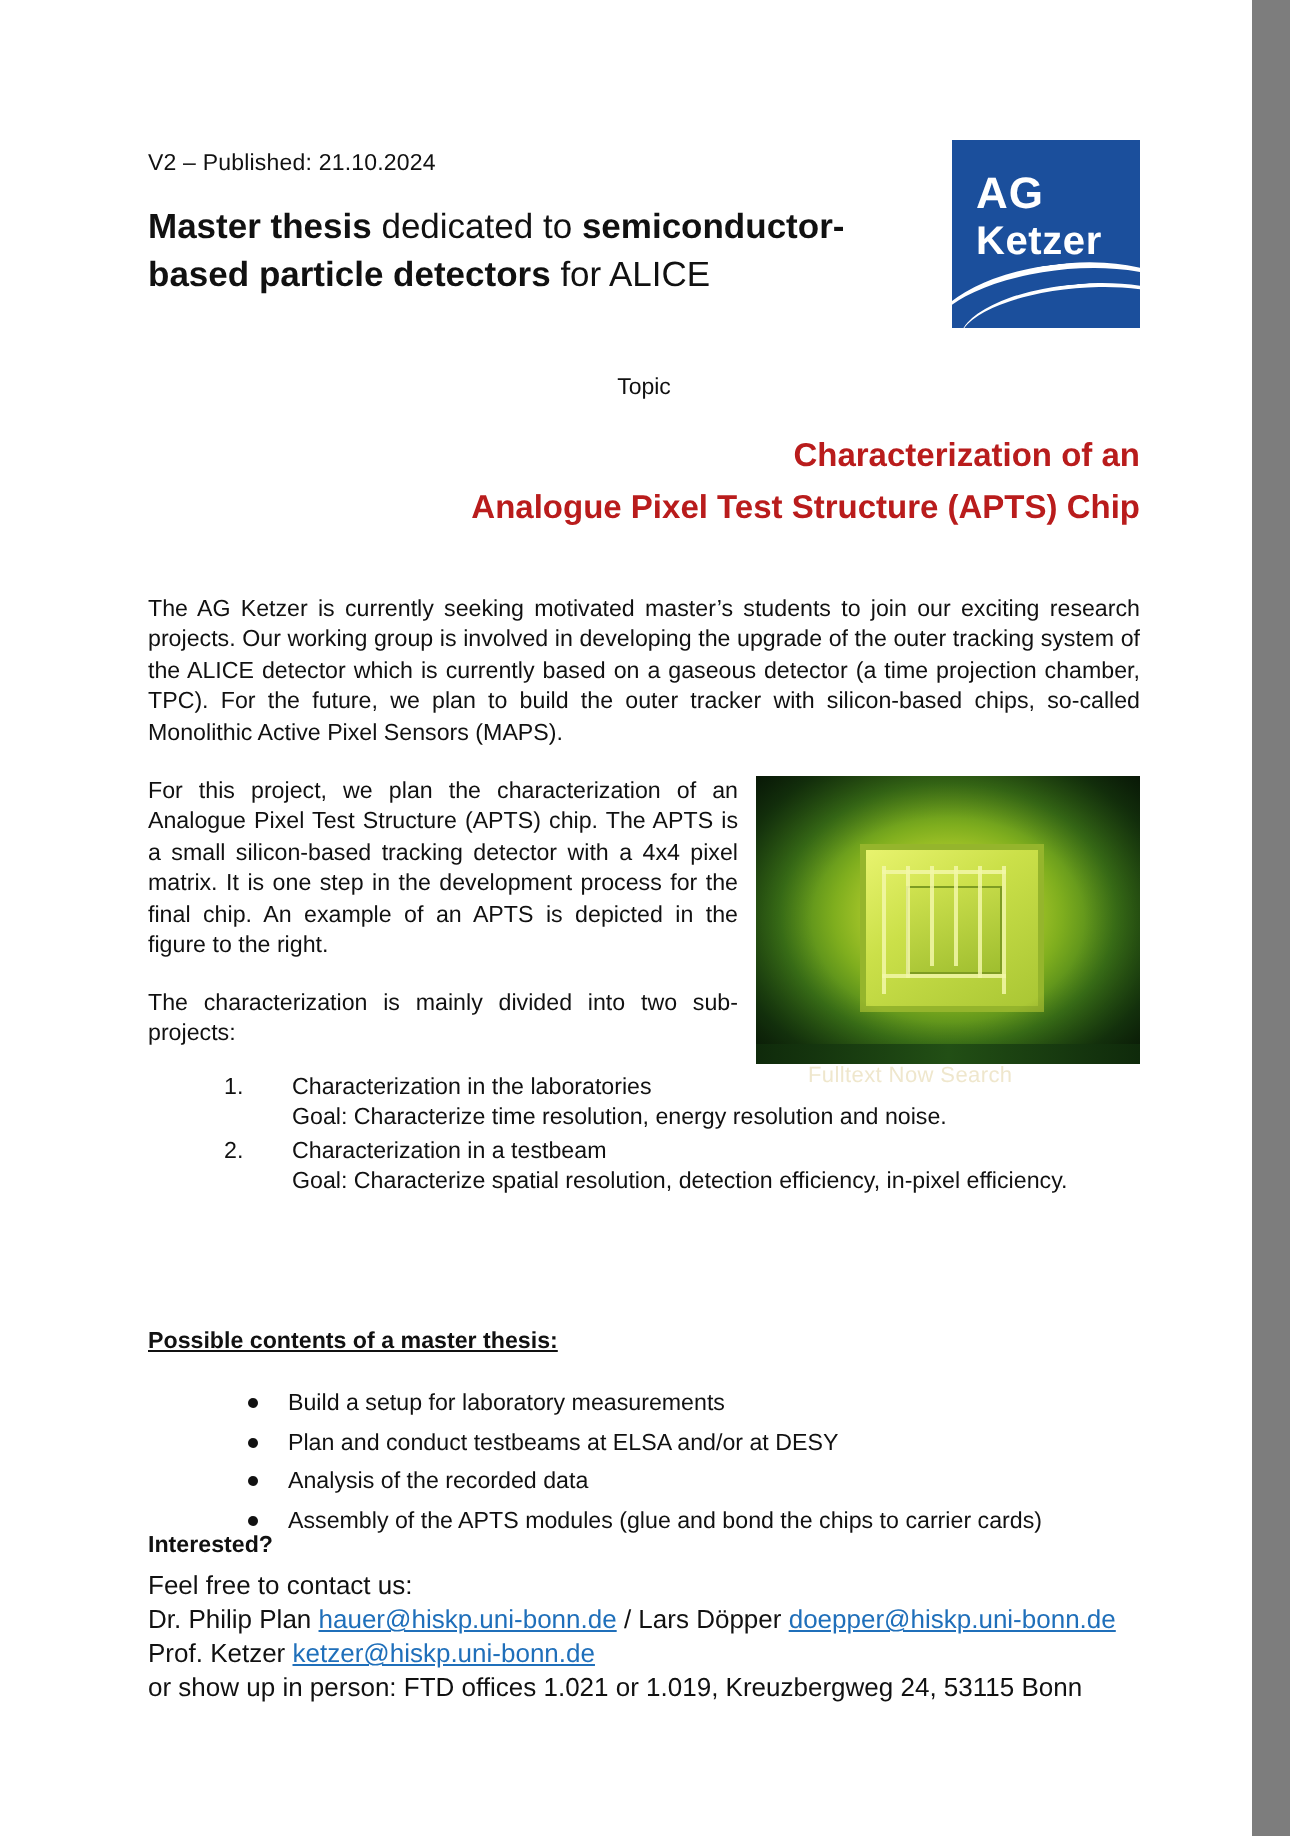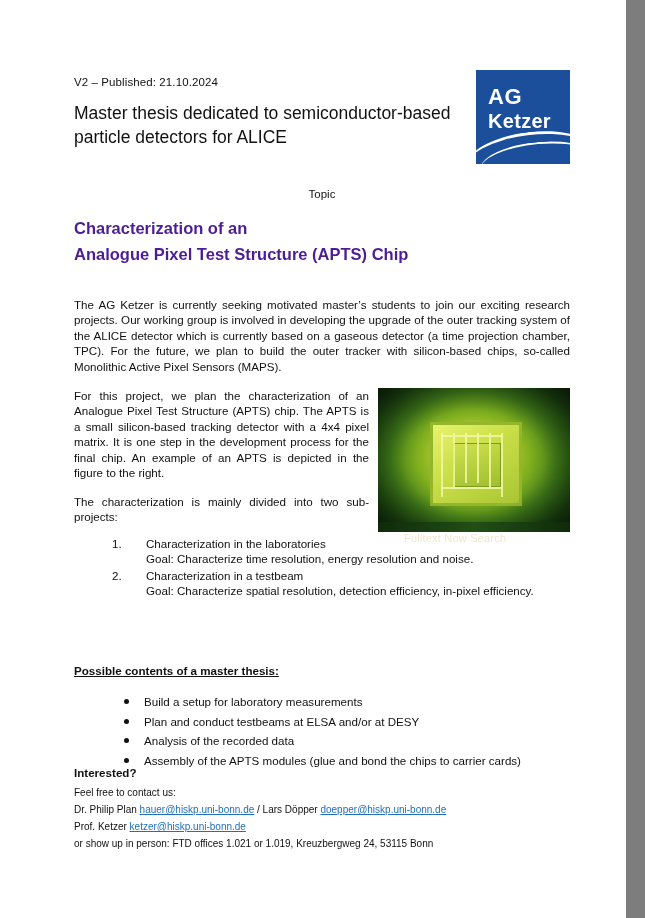--- a/index.html
+++ b/index.html
@@ -49,21 +49,21 @@
   .title {
     position: absolute;
     left: 0;
     top: 101px;
     width: 395px;
     font-size: 17.5px;
     line-height: 24px;
     color: #111;
     font-weight: normal;
   }
-  .title b { font-weight: normal; }
+  .title b { font-weight: bold; }
 
   .logo {
     position: absolute;
     left: 402px;
     top: 70px;
     width: 94px;
     height: 94px;
     background: #1b4f9c;
     overflow: hidden;
   }
@@ -114,25 +114,25 @@
     width: 496px;
     text-align: center;
     font-size: 11.5px;
     color: #111;
   }
   .topic-title {
     position: absolute;
     left: 0;
     top: 215px;
     width: 496px;
-    text-align: left;
+    text-align: right;
     font-size: 16.5px;
     font-weight: bold;
     line-height: 26px;
-    color: #4c1d95;
+    color: #b91c1c;
   }
 
   
   p.body {
     position: absolute;
     margin: 0;
     font-size: 11.6px;
     line-height: 15.4px;
     color: #111;
     text-align: justify;
@@ -240,21 +240,21 @@
     top: 766px;
     font-size: 11.6px;
     font-weight: bold;
     color: #111;
   }
   .contact {
     position: absolute;
     left: 0;
     top: 784px;
     width: 496px;
-    font-size: 10px;
+    font-size: 13px;
     line-height: 17px;
     color: #111;
   }
   .contact a {
     color: #1f6fba;
     text-decoration: underline;
   }
 
   .watermark {
     position: absolute;

